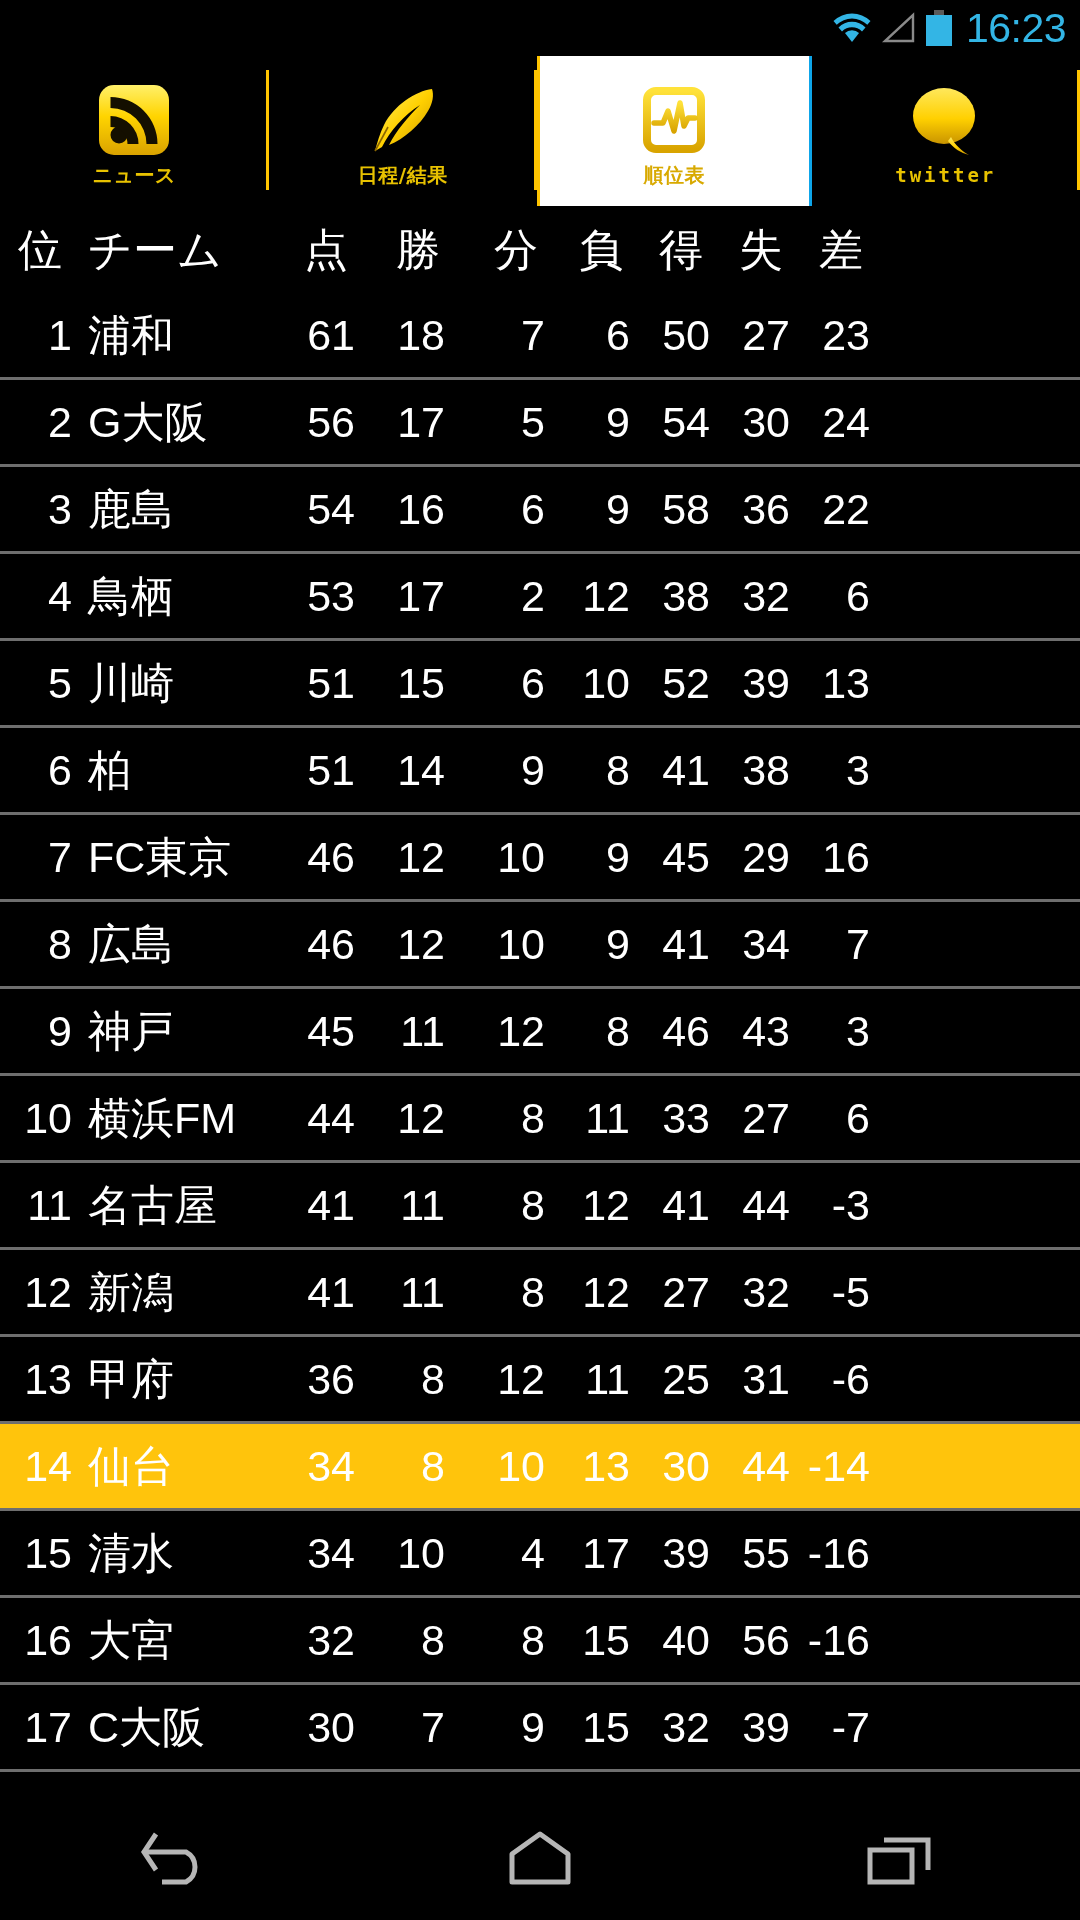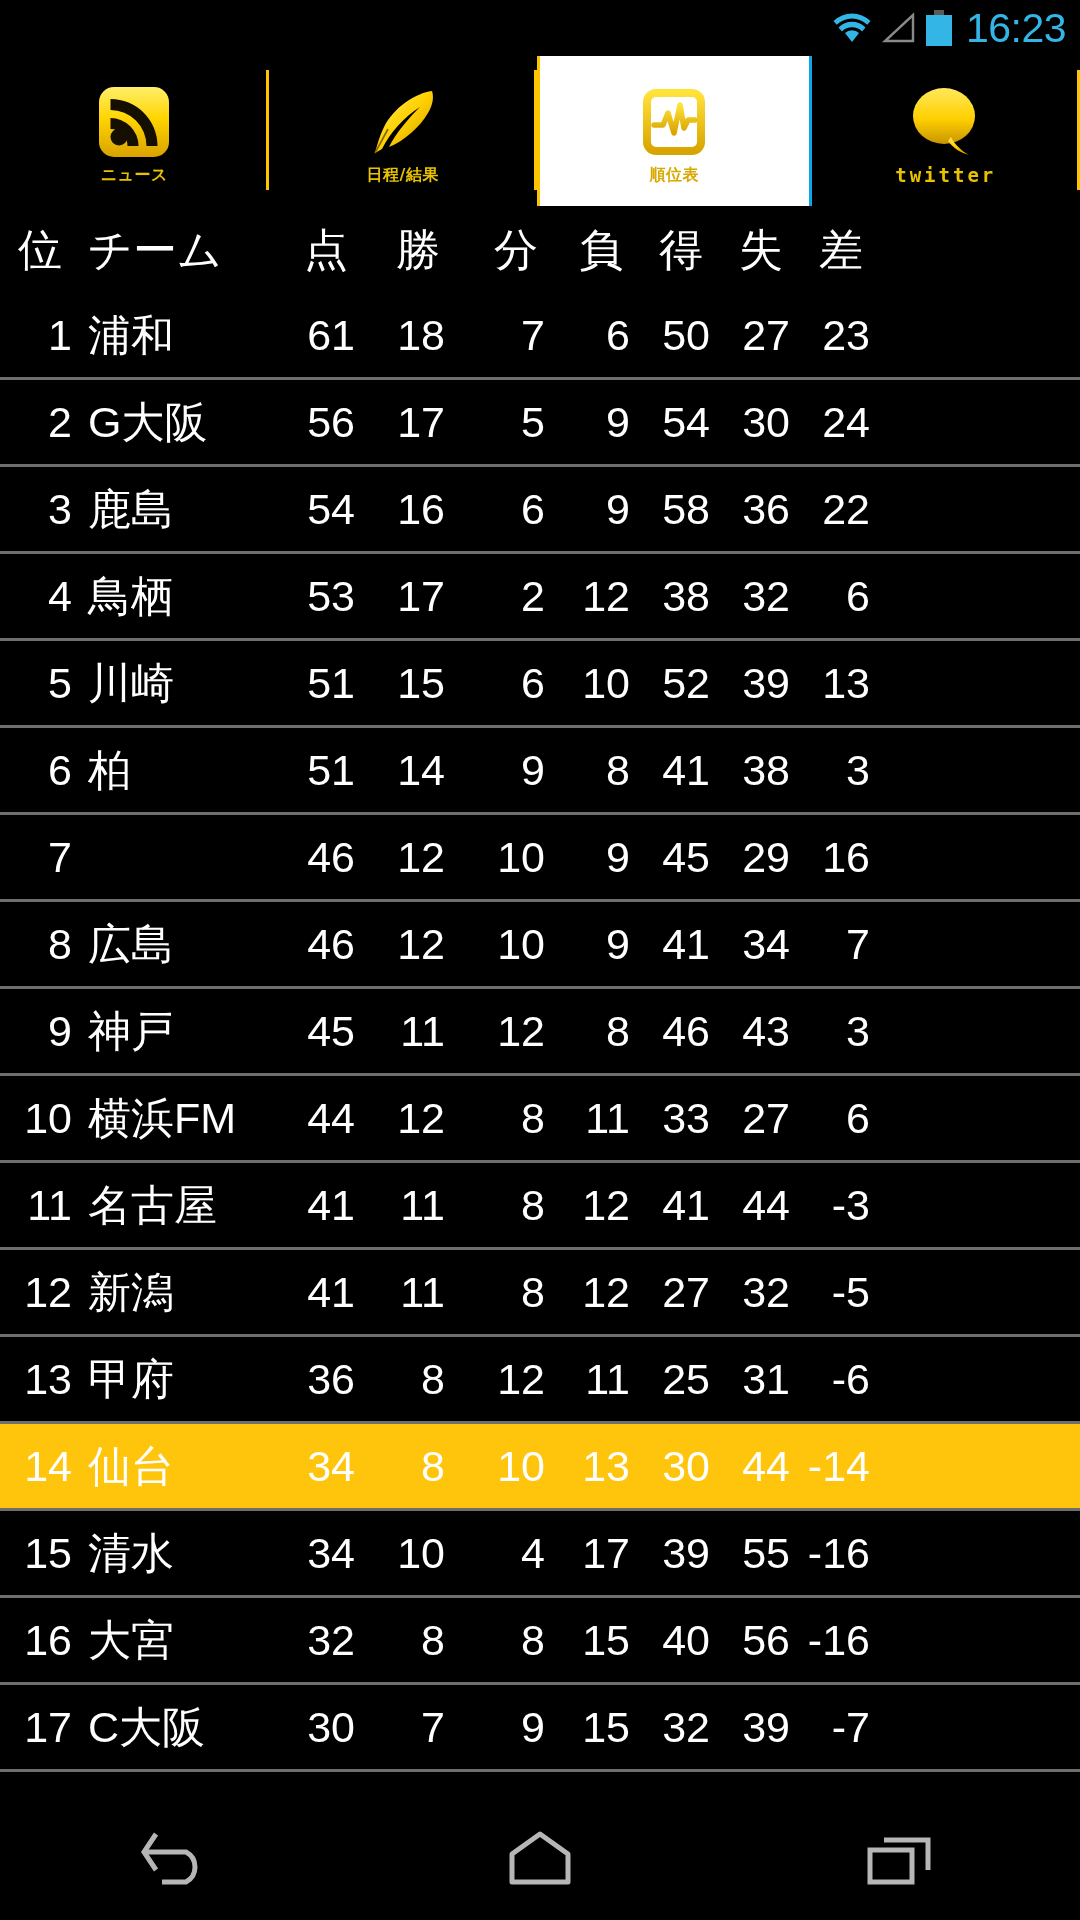--- a/index.html
+++ b/index.html
@@ -38,21 +38,21 @@
     position:relative; flex:1 1 0; height:150px;
     display:flex; flex-direction:column; align-items:center; justify-content:center;
     background:#000;
   }
   .tab.active { background:#fff; border-left:3px solid #FFC400; border-right:3px solid #0ea5e9; }
   .tab .sep {
     position:absolute; right:0; top:14px; width:3px; height:120px; background:#FFC400;
   }
   .tab-ico { height:86px; display:flex; align-items:center; justify-content:center; }
   .tab-label {
-    margin-top:2px; font-size:16px; font-weight:bold; color:#E8C200;
+    margin-top:2px; font-size:20px; font-weight:bold; color:#E8C200;
     letter-spacing:0.5px; line-height:1;
     font-family:"DejaVu Sans",sans-serif;
   }
   .tab.active .tab-label { color:#D8A900; }
   .tab-label.mono { font-family:"DejaVu Sans Mono",monospace; letter-spacing:3px; font-size:19px; }
   .rss-svg, .quill-svg, .chart-svg, .bub-svg { display:block; }
 
   
   .table { position:absolute; top:206px; left:0; width:1080px; }
   .row {
@@ -275,20 +275,21 @@
           <span class="c c-pt">51</span>
           <span class="c c-w">14</span>
           <span class="c c-d">9</span>
           <span class="c c-l">8</span>
           <span class="c c-gf">41</span>
           <span class="c c-ga">38</span>
           <span class="c c-gd">3</span>
         </div>
         <div class="row">
           <span class="c c-rank">7</span>
+          <span class="c c-team">FC東京</span>
           <span class="c c-pt">46</span>
           <span class="c c-w">12</span>
           <span class="c c-d">10</span>
           <span class="c c-l">9</span>
           <span class="c c-gf">45</span>
           <span class="c c-ga">29</span>
           <span class="c c-gd">16</span>
         </div>
         <div class="row">
           <span class="c c-rank">8</span>

